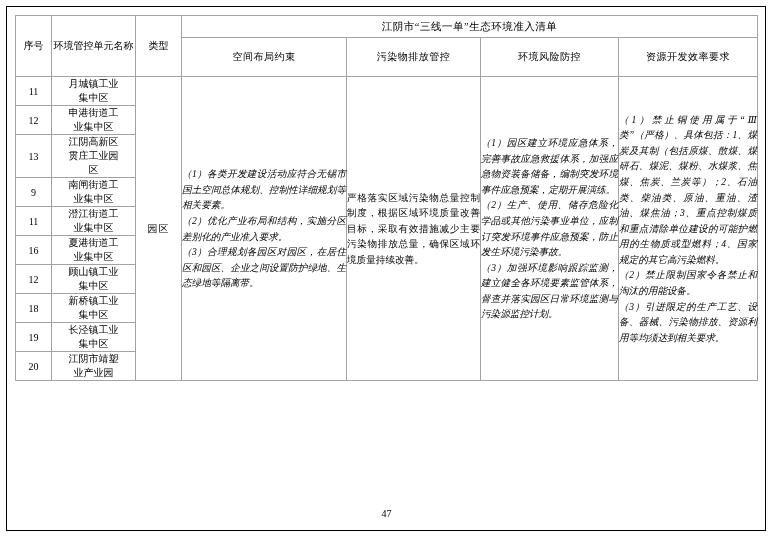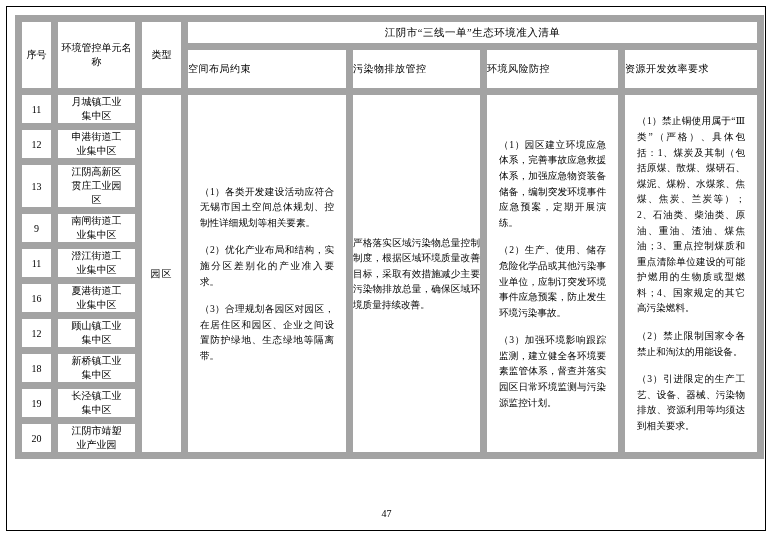--- a/index.html
+++ b/index.html
@@ -32,34 +32,34 @@
   }
   table.main {
     position: absolute;
     left: 15px;
     top: 15px;
     width: 742px;
     border-collapse: collapse;
     table-layout: fixed;
   }
   table.main td, table.main th {
-    border: 7px solid #a3a3a3;
+    border: 1px solid #a3a3a3;
     vertical-align: middle;
     padding: 0;
     font-weight: normal;
   }
   .hdr-title {
     text-align: center;
     font-size: 10.5px;
     letter-spacing: 0.5px;
     height: 21px;
     line-height: 21px;
   }
   .hdr-sub {
-    text-align: left;
+    text-align: center;
     font-size: 10px;
     height: 38px;
     line-height: 38px;
     letter-spacing: 0.5px;
   }
   .hdr-left {
     text-align: center;
     font-size: 10px;
     line-height: 14px;
     padding: 2px 3px;
@@ -84,22 +84,23 @@
   }
   .body-cell {
     font-size: 9.6px;
     line-height: 15.6px;
     padding: 6px 5px 4px 5px;
     vertical-align: top;
     text-align: justify;
     text-justify: inter-ideograph;
   }
   .body-cell p {
-    margin: 12px;
+    margin: 0;
     text-indent: 0;
+    font-style: italic;
   }
   .pagenum {
     position: absolute;
     left: 0;
     top: 508px;
     width: 773px;
     text-align: center;
     font-size: 10px;
     font-family: "Liberation Serif", serif;
   }

